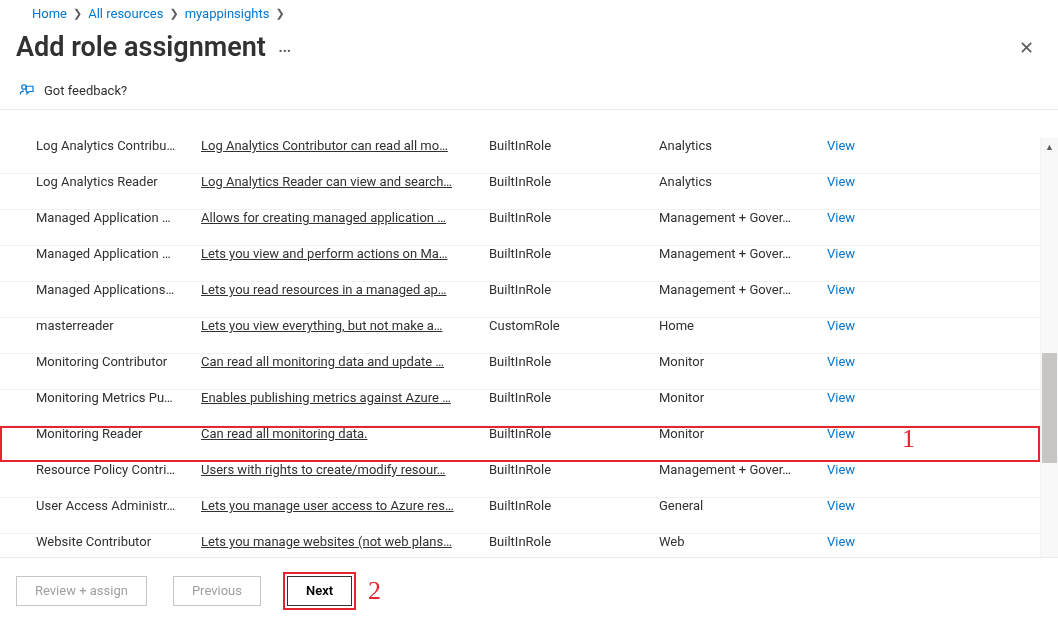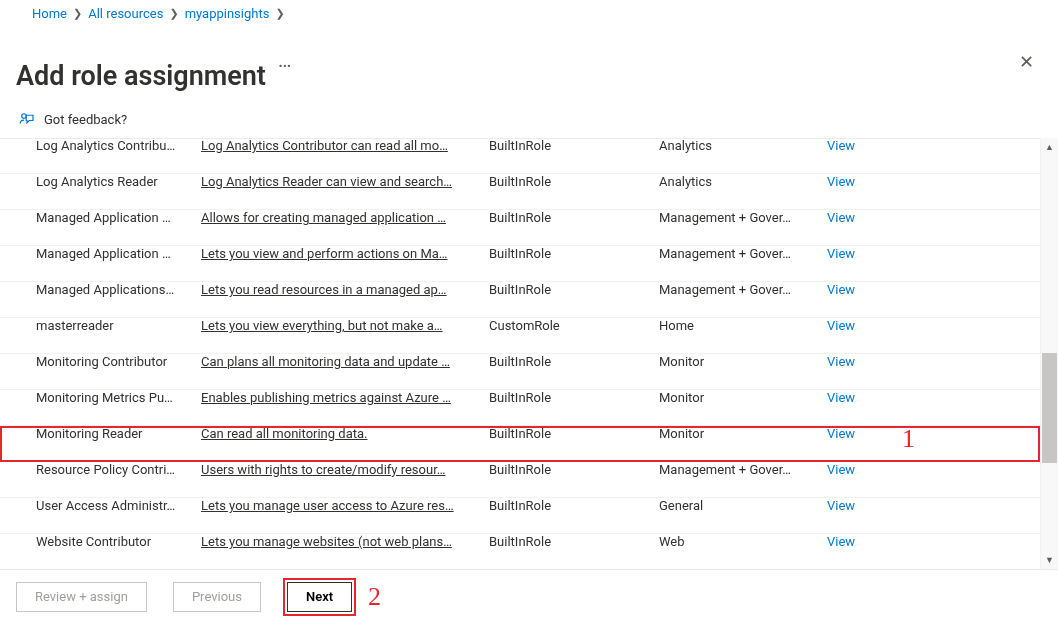--- a/index.html
+++ b/index.html
@@ -22,21 +22,21 @@
   }
   .breadcrumb a { color: #0078d4; text-decoration: none; }
   .breadcrumb .chev { color: #605e5c; font-size: 11px; padding: 0 2px; }
   .header-row {
     display: flex;
     align-items: center;
     justify-content: space-between;
     padding: 8px 16px 8px 16px;
   }
   .title-row { display: flex; align-items: center; gap: 12px; }
-  h1 { font-size: 27px; font-weight: 600; color: #323130; margin-top: 29px; }
+  h1 { font-size: 27px; font-weight: 600; color: #323130; }
   .ellipsis { color: #605e5c; font-size: 20px; padding-bottom: 4px; }
   .close-btn { font-size: 18px; color: #605e5c; cursor: pointer; padding: 4px 8px; font-weight: 300;}
   .feedback-bar {
     display: flex;
     align-items: center;
     gap: 8px;
     padding: 10px 16px 10px 18px;
     border-bottom: 1px solid #edebe9;
     color: #323130;
     font-size: 13px;
@@ -94,21 +94,21 @@
     justify-content: center;
     font-size: 9px;
     color: #605e5c;
     cursor: pointer;
   }
   .scrollbar-arrow.up { top: 0; }
   .scrollbar-arrow.down { bottom: 0; }
   .footer {
     position: absolute;
     left: 0; right: 0; bottom: 0;
-    height: 54px;
+    height: 66px;
     border-top: 1px solid #edebe9;
     display: flex;
     align-items: center;
     gap: 26px;
     padding: 0 16px;
     background: #fff;
   }
   .btn {
     height: 30px;
     padding: 0 18px;
@@ -204,21 +204,21 @@
       </div>
       <div class="role-row">
         <div class="col-name">masterreader</div>
         <div class="col-desc">Lets you view everything, but not make a…</div>
         <div class="col-type">CustomRole</div>
         <div class="col-cat">Home</div>
         <div class="col-view"><a href="#">View</a></div>
       </div>
       <div class="role-row">
         <div class="col-name">Monitoring Contributor</div>
-        <div class="col-desc">Can plans all monitoring data and update …</div>
+        <div class="col-desc">Can read all monitoring data and update …</div>
         <div class="col-type">BuiltInRole</div>
         <div class="col-cat">Monitor</div>
         <div class="col-view"><a href="#">View</a></div>
       </div>
       <div class="role-row">
         <div class="col-name">Monitoring Metrics Pu…</div>
         <div class="col-desc">Enables publishing metrics against Azure …</div>
         <div class="col-type">BuiltInRole</div>
         <div class="col-cat">Monitor</div>
         <div class="col-view"><a href="#">View</a></div>

